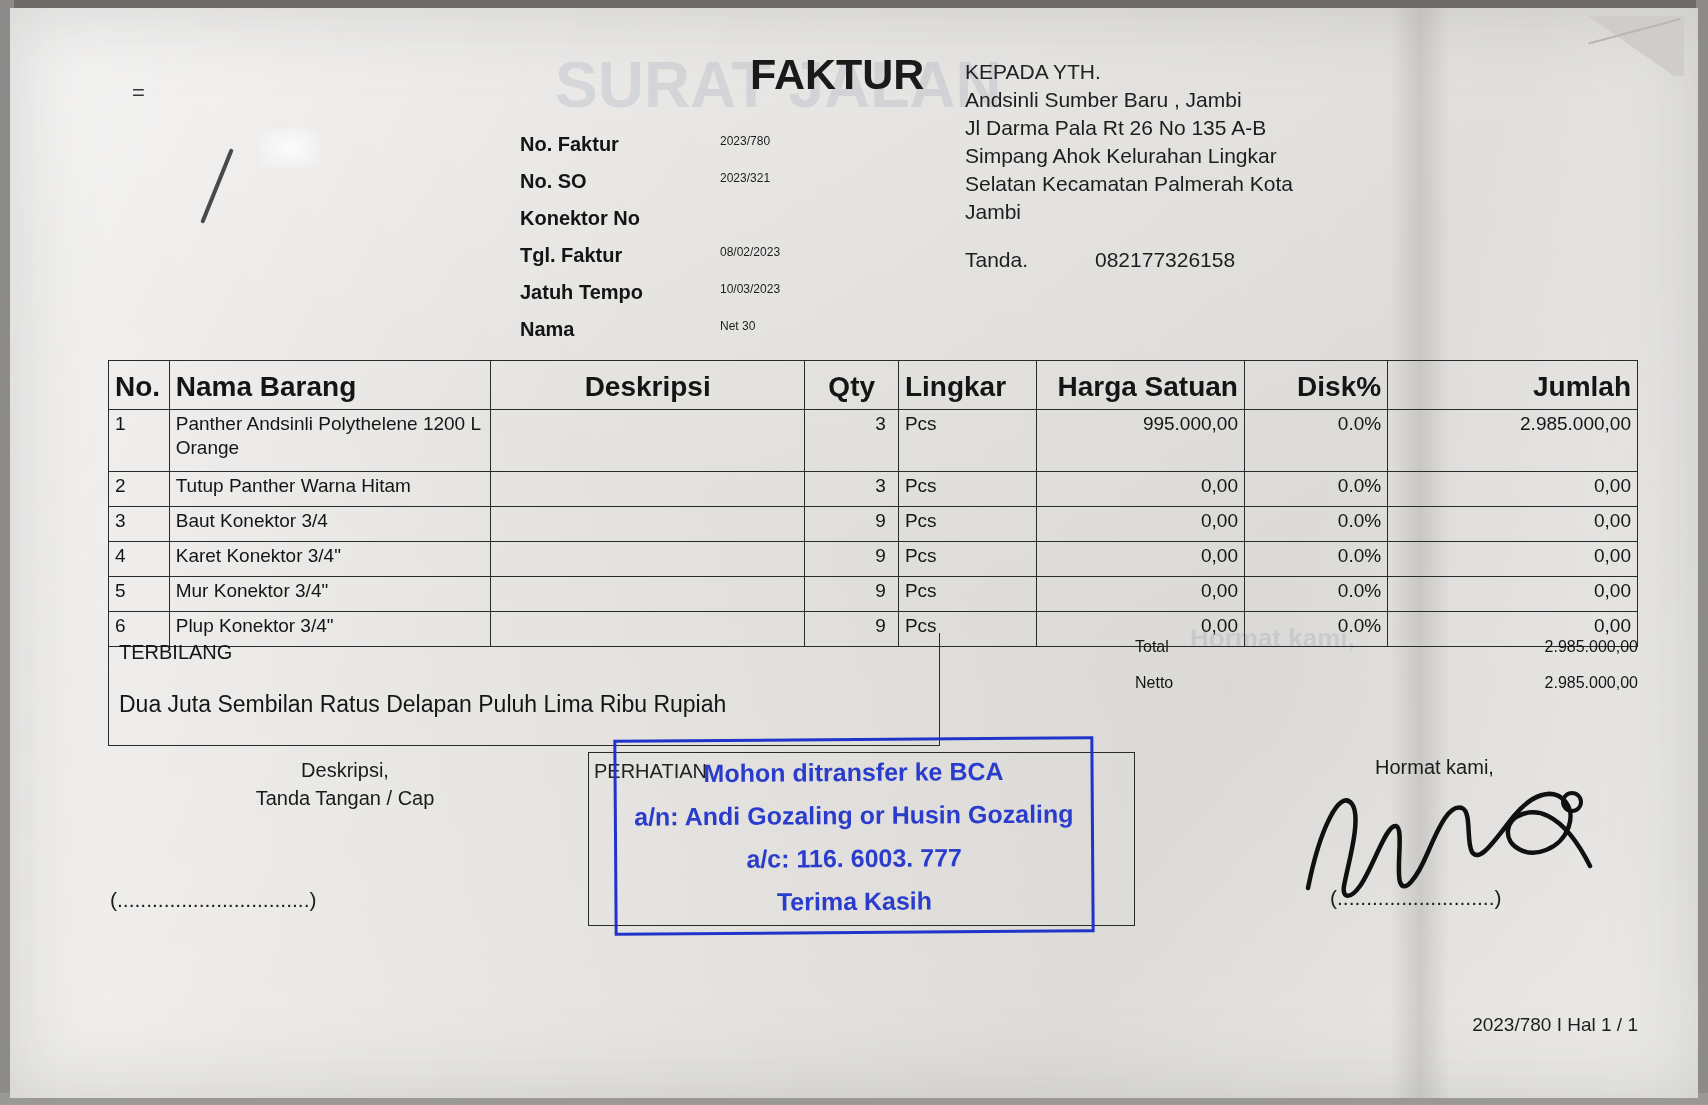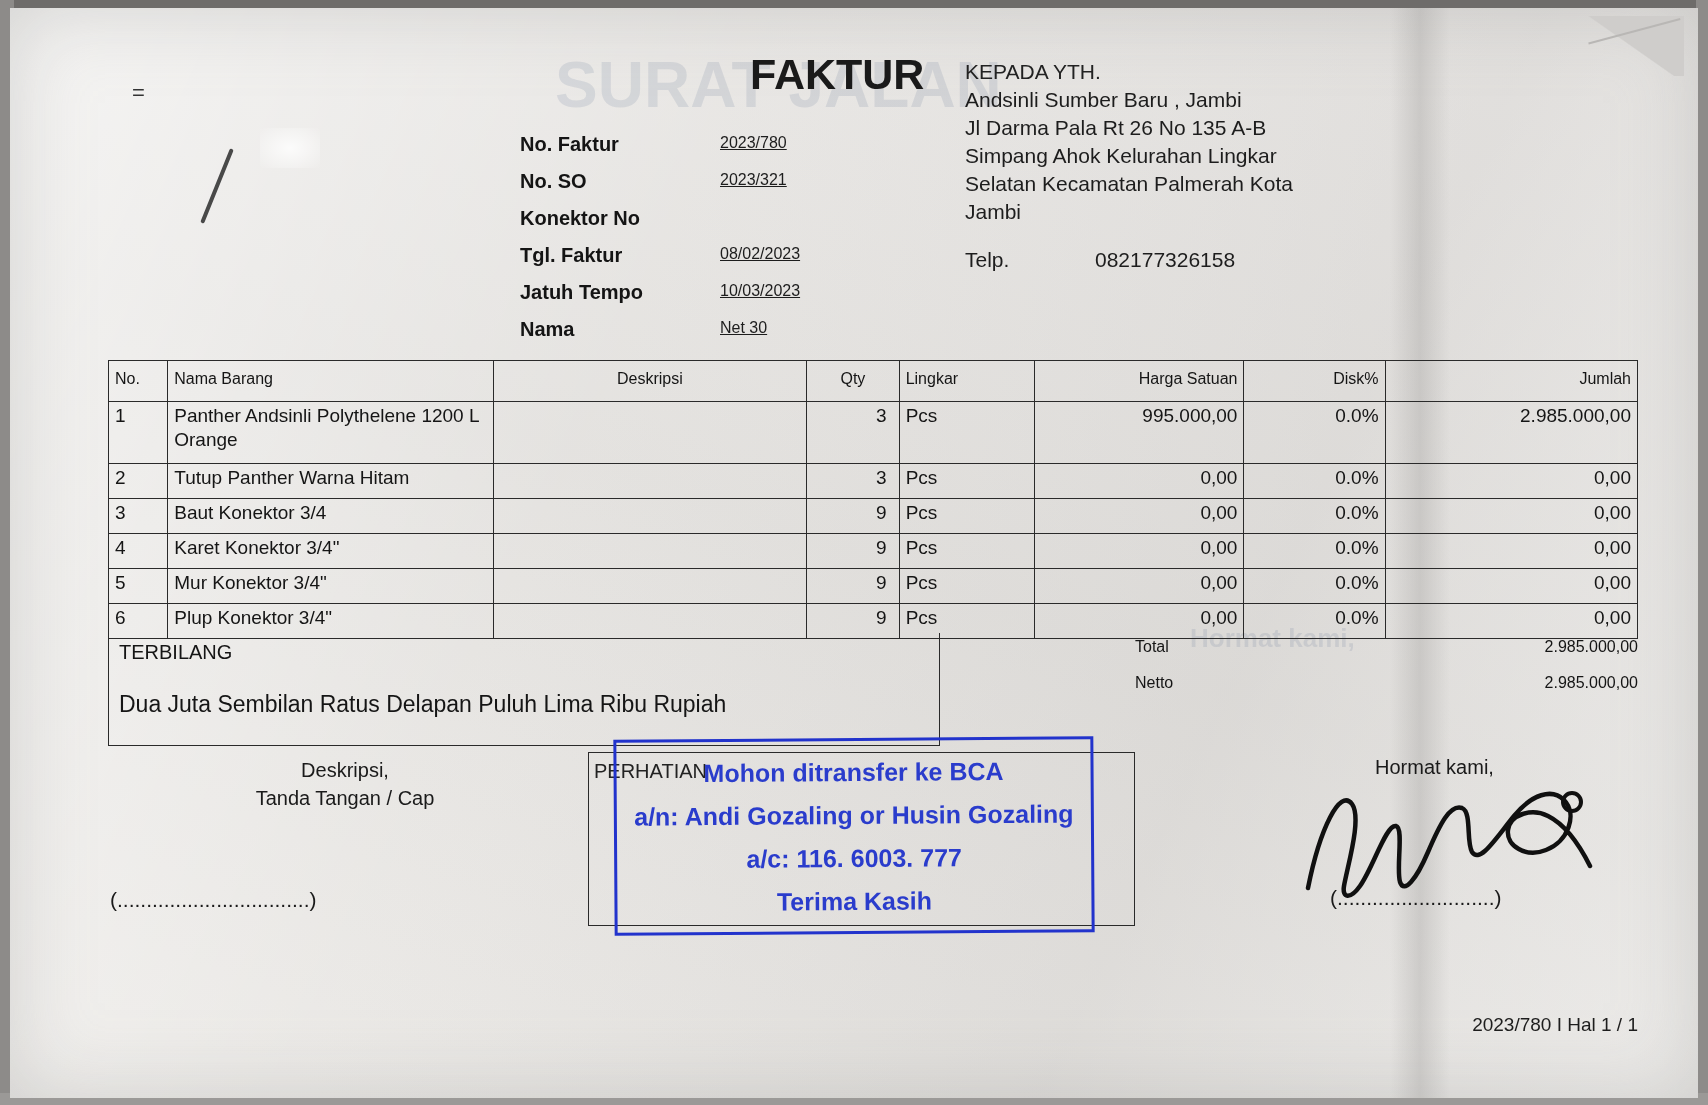--- a/index.html
+++ b/index.html
@@ -104,45 +104,45 @@
   }
 
   .meta { position: absolute; left: 510px; top: 125px; width: 420px; }
   .meta-row { position: relative; height: 37px; }
   .meta-label {
     position: absolute; left: 0; top: 0;
     font-size: 20px; font-weight: bold; color: #141414;
   }
   .meta-value {
     position: absolute; left: 200px; top: 1px;
-    font-size: 16px; color: #1d1d1d; text-decoration: underline;
+    font-size: 12px; color: #1d1d1d;
   }
 
   
   table.items {
     position: absolute;
     left: 98px;
     top: 352px;
     width: 1530px;
     border-collapse: collapse;
     font-size: 19px;
     color: #151515;
   }
   table.items th, table.items td {
     border: 1.5px solid #2a2a2a;
     padding: 2px 6px;
     vertical-align: top;
     line-height: 24px;
     height: 30px;
   }
   table.items thead th {
-    font-weight: normal;
-    font-size: 16px;
+    font-weight: bold;
+    font-size: 28px;
     height: 32px;
-    padding-top: 6px;
+    padding-top: 14px;
   }
   .c-no { width: 48px; text-align: left; }
   .c-nama { width: 330px; text-align: left; }
   .c-desk { width: 320px; text-align: center; }
   .c-qty { width: 78px; text-align: right; padding-right: 12px !important; }
   .c-kem { width: 128px; text-align: left; }
   .c-harga { width: 205px; text-align: right; }
   .c-disk { width: 135px; text-align: right; }
   .c-jumlah { width: 250px; text-align: right; margin-left: 27px; }
   th.c-qty, th.c-kem { text-align: left; }
@@ -286,21 +286,21 @@
       <div class="smudge"></div>
 
       <div class="title">FAKTUR</div>
 
       <div class="kepada-label">KEPADA YTH.</div>
       <div class="kepada-block" style="white-space: pre-line;">Andsinli Sumber Baru , Jambi
 Jl Darma Pala Rt 26 No 135 A-B
 Simpang Ahok Kelurahan Lingkar
 Selatan Kecamatan Palmerah Kota
 Jambi</div>
-      <div class="telp-label">Telp.</div>
+      <div class="telp-label">Tanda.</div>
       <div class="telp-value">082177326158</div>
 
       <div class="meta">
         <div class="meta-row">
           <span class="meta-label">No. Faktur</span>
           <span class="meta-value">2023/780</span>
         </div>
         <div class="meta-row">
           <span class="meta-label">No. SO</span>
           <span class="meta-value">2023/321</span>

